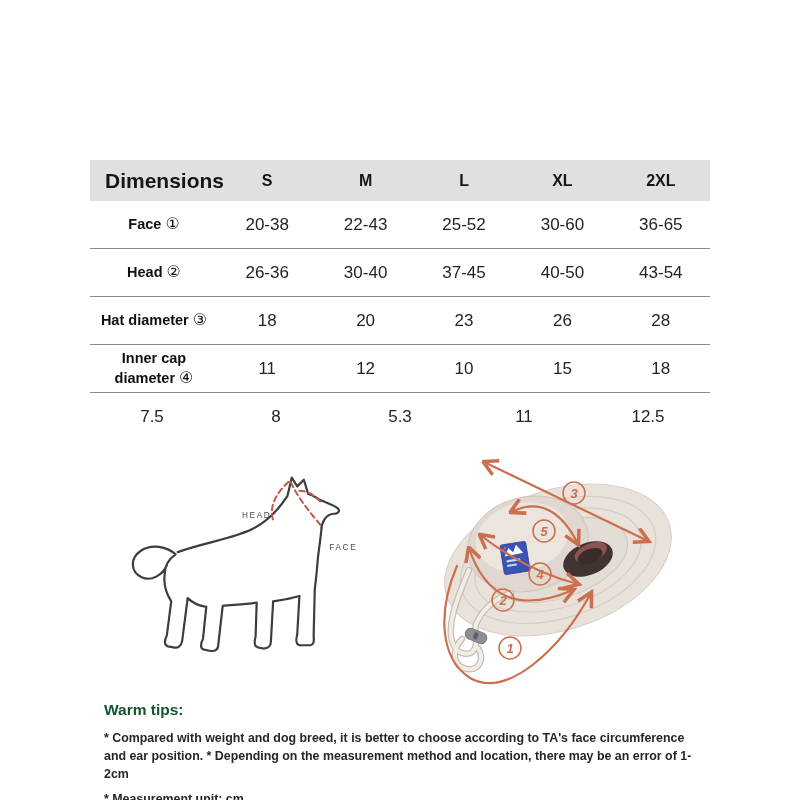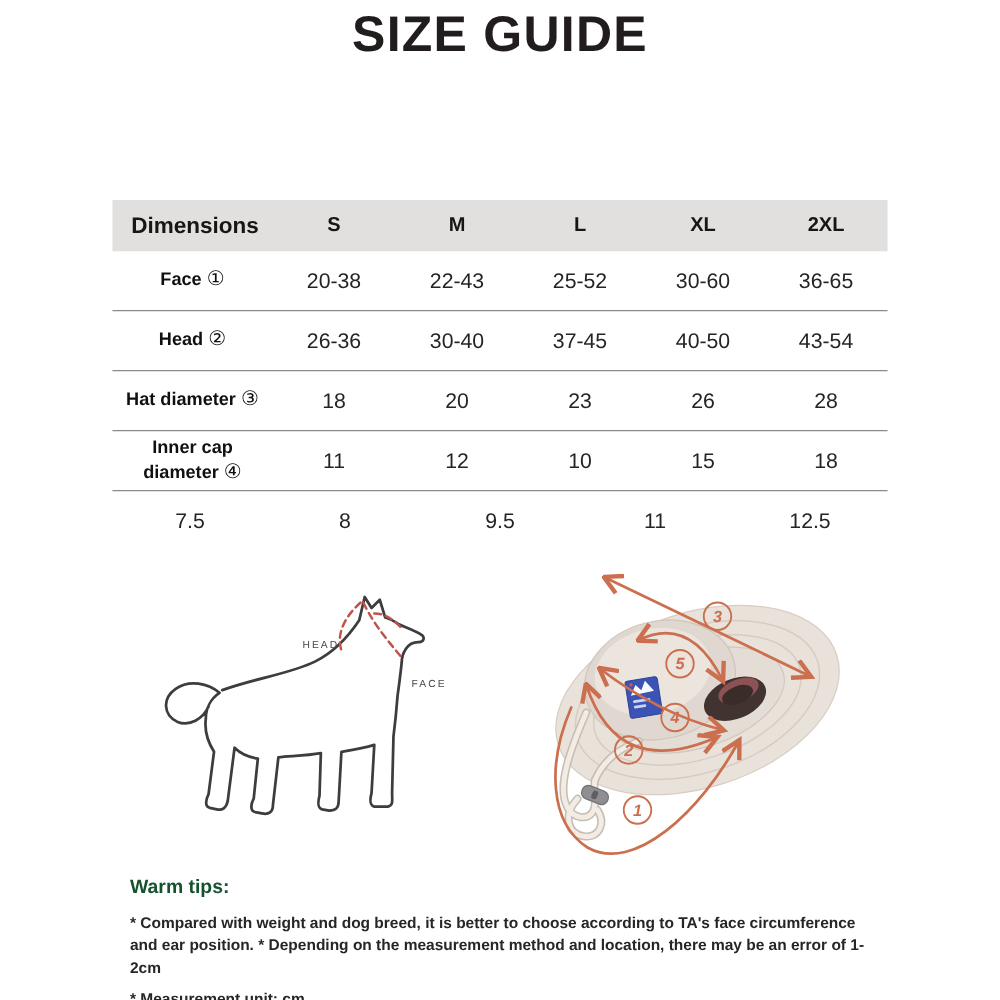--- a/index.html
+++ b/index.html
@@ -6,42 +6,41 @@
   .page{position:relative;width:800px;height:800px;background:#fff;overflow:hidden;
         font-family:"Liberation Sans","DejaVu Sans",sans-serif;color:#222;}
   
   .title{position:absolute;top:6px;left:0;right:0;margin:0;text-align:center;
          font-size:40px;font-weight:800;letter-spacing:1px;color:#221d1d;}
   
   .size-table{position:absolute;left:90px;top:160px;width:620px;}
   .t-row{display:flex;align-items:center;min-height:47px;}
   .t-head{display:flex;align-items:center;height:41px;background:#e1e0de;}
   .c0{width:128px;box-sizing:border-box;flex:none;}
-  .t-head .c0{padding-left:15px;font-size:18px;font-weight:700;color:#161616;}
+  .t-head .c0{padding-left:15px;font-size:21px;font-weight:700;color:#161616;}
   .t-head .cv{font-size:16px;font-weight:700;color:#161616;}
   .cv{flex:1;text-align:center;}
   .t-row .c0{font-size:14.5px;font-weight:600;color:#101010;text-align:center;line-height:1.3;}
   .t-row .cv{font-size:17px;font-weight:400;color:#242424;}
   .bordered{border-bottom:1.4px solid #8a8a8a;}
   .circ{font-size:16px;font-weight:400;}
   .nowrap{white-space:nowrap;}
   
   .dog-fig{position:absolute;left:112px;top:448px;}
   .hat-fig{position:absolute;left:412px;top:438px;}
   
   .tips{position:absolute;left:104px;top:701px;width:600px;}
   .tips h2{margin:0 0 11px 0;font-size:15.5px;font-weight:700;color:#14532d;}
   .tips p{margin:0 0 7px 0;font-size:12.4px;font-weight:700;color:#262626;line-height:1.45;}
 </style>
 </head>
 <body>
 
 <div class="page">
 
-  <h1 class="title">SIZE GUIDE</h1>
 
   <div class="size-table">
     <div class="t-head">
       <div class="c0">Dimensions</div>
       <div class="cv">S</div>
       <div class="cv">M</div>
       <div class="cv">L</div>
       <div class="cv">XL</div>
       <div class="cv">2XL</div>
     </div>
@@ -90,21 +89,21 @@
       <div class="cv">11</div>
       <div class="cv">12</div>
       <div class="cv">10</div>
       <div class="cv">15</div>
       <div class="cv">18</div>
     </div>
 
     <div class="t-row">
       <div class="cv">7.5</div>
       <div class="cv">8</div>
-      <div class="cv">9.5</div>
+      <div class="cv">5.3</div>
       <div class="cv">11</div>
       <div class="cv">12.5</div>
     </div>
   </div>
 
   <svg class="dog-fig" width="285" height="263" viewBox="0 0 260 240">
     <g fill="none" stroke="#3d3d3d" stroke-width="2" stroke-linejoin="round" stroke-linecap="round">
       <path d="M160,44 L164,27 L169,35 L175,29 L179,42
                C183,43 186,45 189,47
                C196,50 202,52 206,55 C208,57 207,60 203,60 C199,60 196,62 194,65

